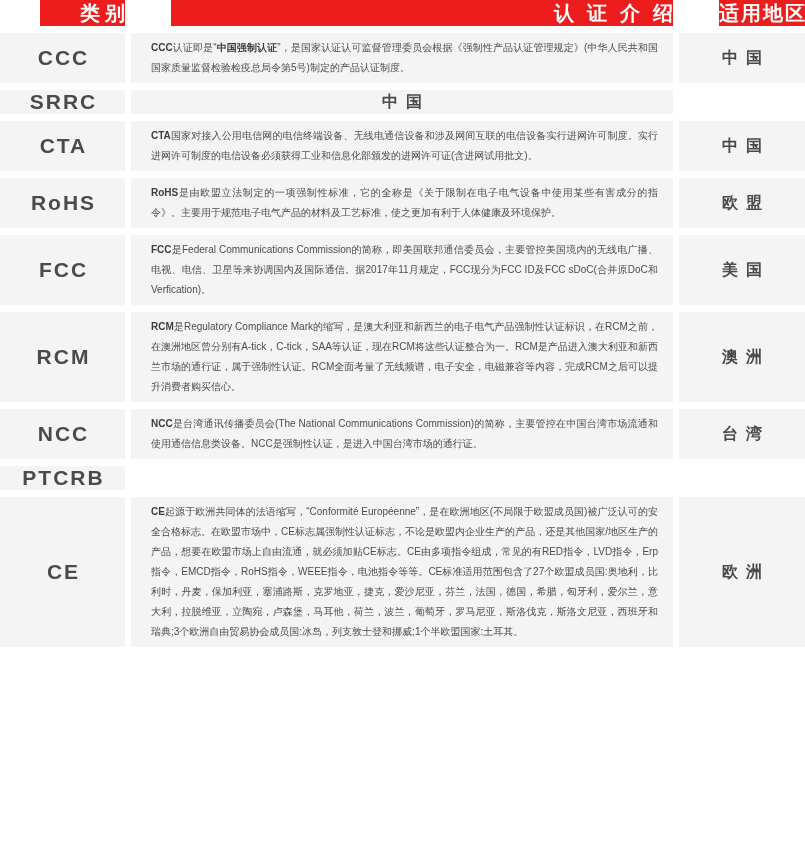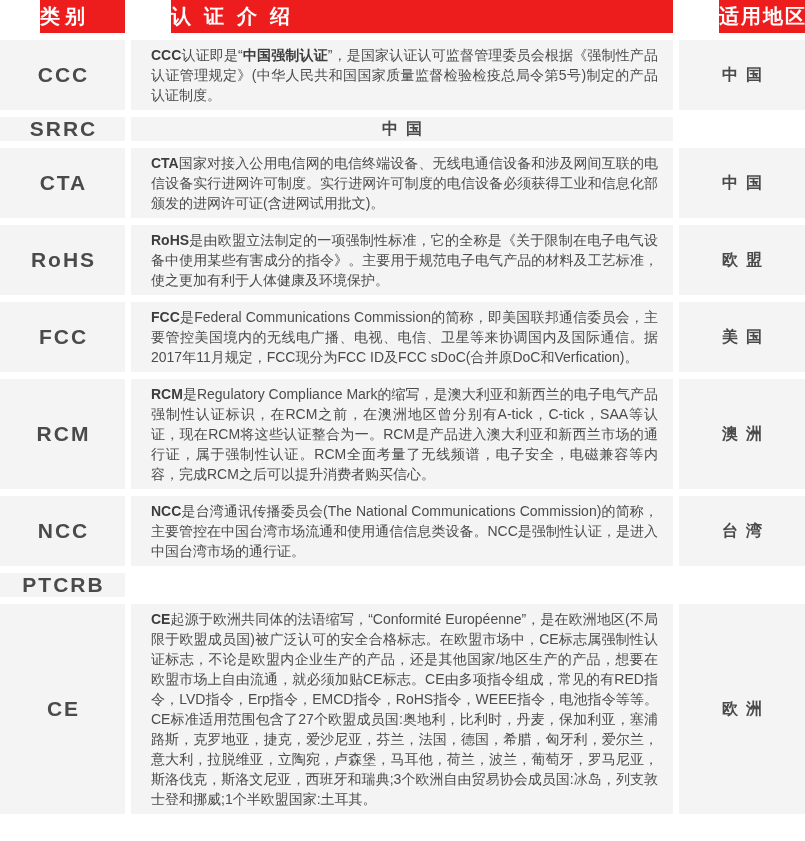--- a/index.html
+++ b/index.html
@@ -25,24 +25,24 @@
     display: grid;
     grid-template-columns: 125px 542px 126px;
     column-gap: 6px;
     margin-bottom: 7px;
   }
   .hcell {
     background: var(--accent);
     color: var(--header-text);
     font-weight: bold;
     font-size: 20px;
-    height: 33px;
-    display: flex;
-    align-items: center;
-    justify-content: flex-start;
+    height: 26px;
+    display: flex;
+    align-items: center;
+    justify-content: flex-end;
     overflow: hidden;
     margin-left: 40px;
   }
   .hcell.cat-h span   { letter-spacing: 5px;  margin-right: -5px; }
   .hcell.intro-h span { letter-spacing: 13px; margin-right: -13px; }
   .hcell.region-h span{ letter-spacing: 2px;  margin-right: -2px; }
   .cell {
     background: var(--cell-bg);
   }
   .cat {
@@ -51,21 +51,21 @@
     justify-content: center;
     font-weight: bold;
     font-size: 21px;
     color: var(--label-text);
   }
   .cat span { letter-spacing: 2px; margin-right: -2px; }
   .desc {
     display: flex;
     align-items: center;
     padding: 5px 15px 5px 20px;
-    font-size: 14px;
+    font-size: 10px;
     line-height: 20px;
     color: var(--body-text);
     min-height: 49px;
   }
   .desc p {
     margin: 0;
     width: 100%;
     text-align: justify;
   }
   .desc b {

